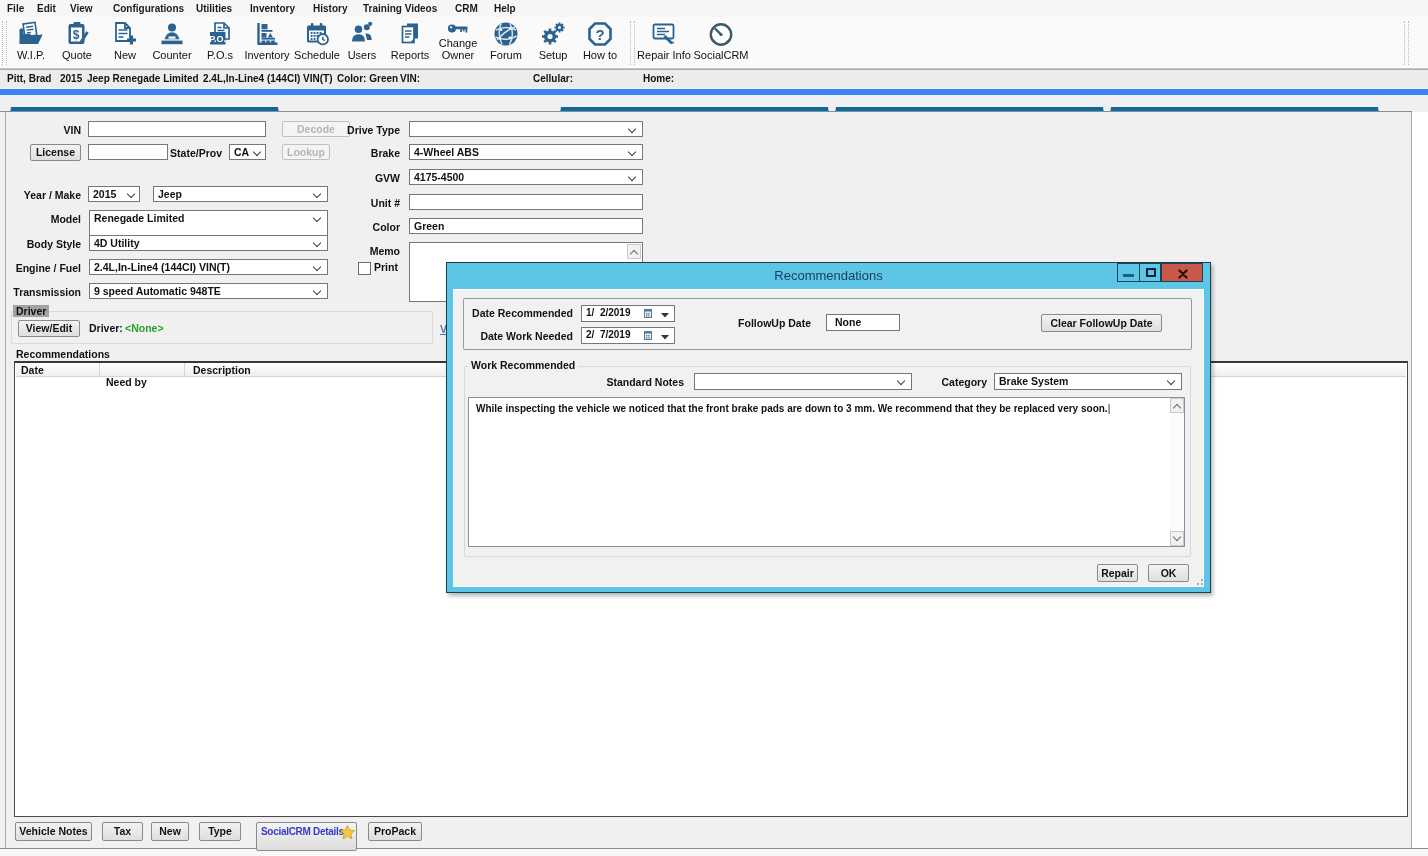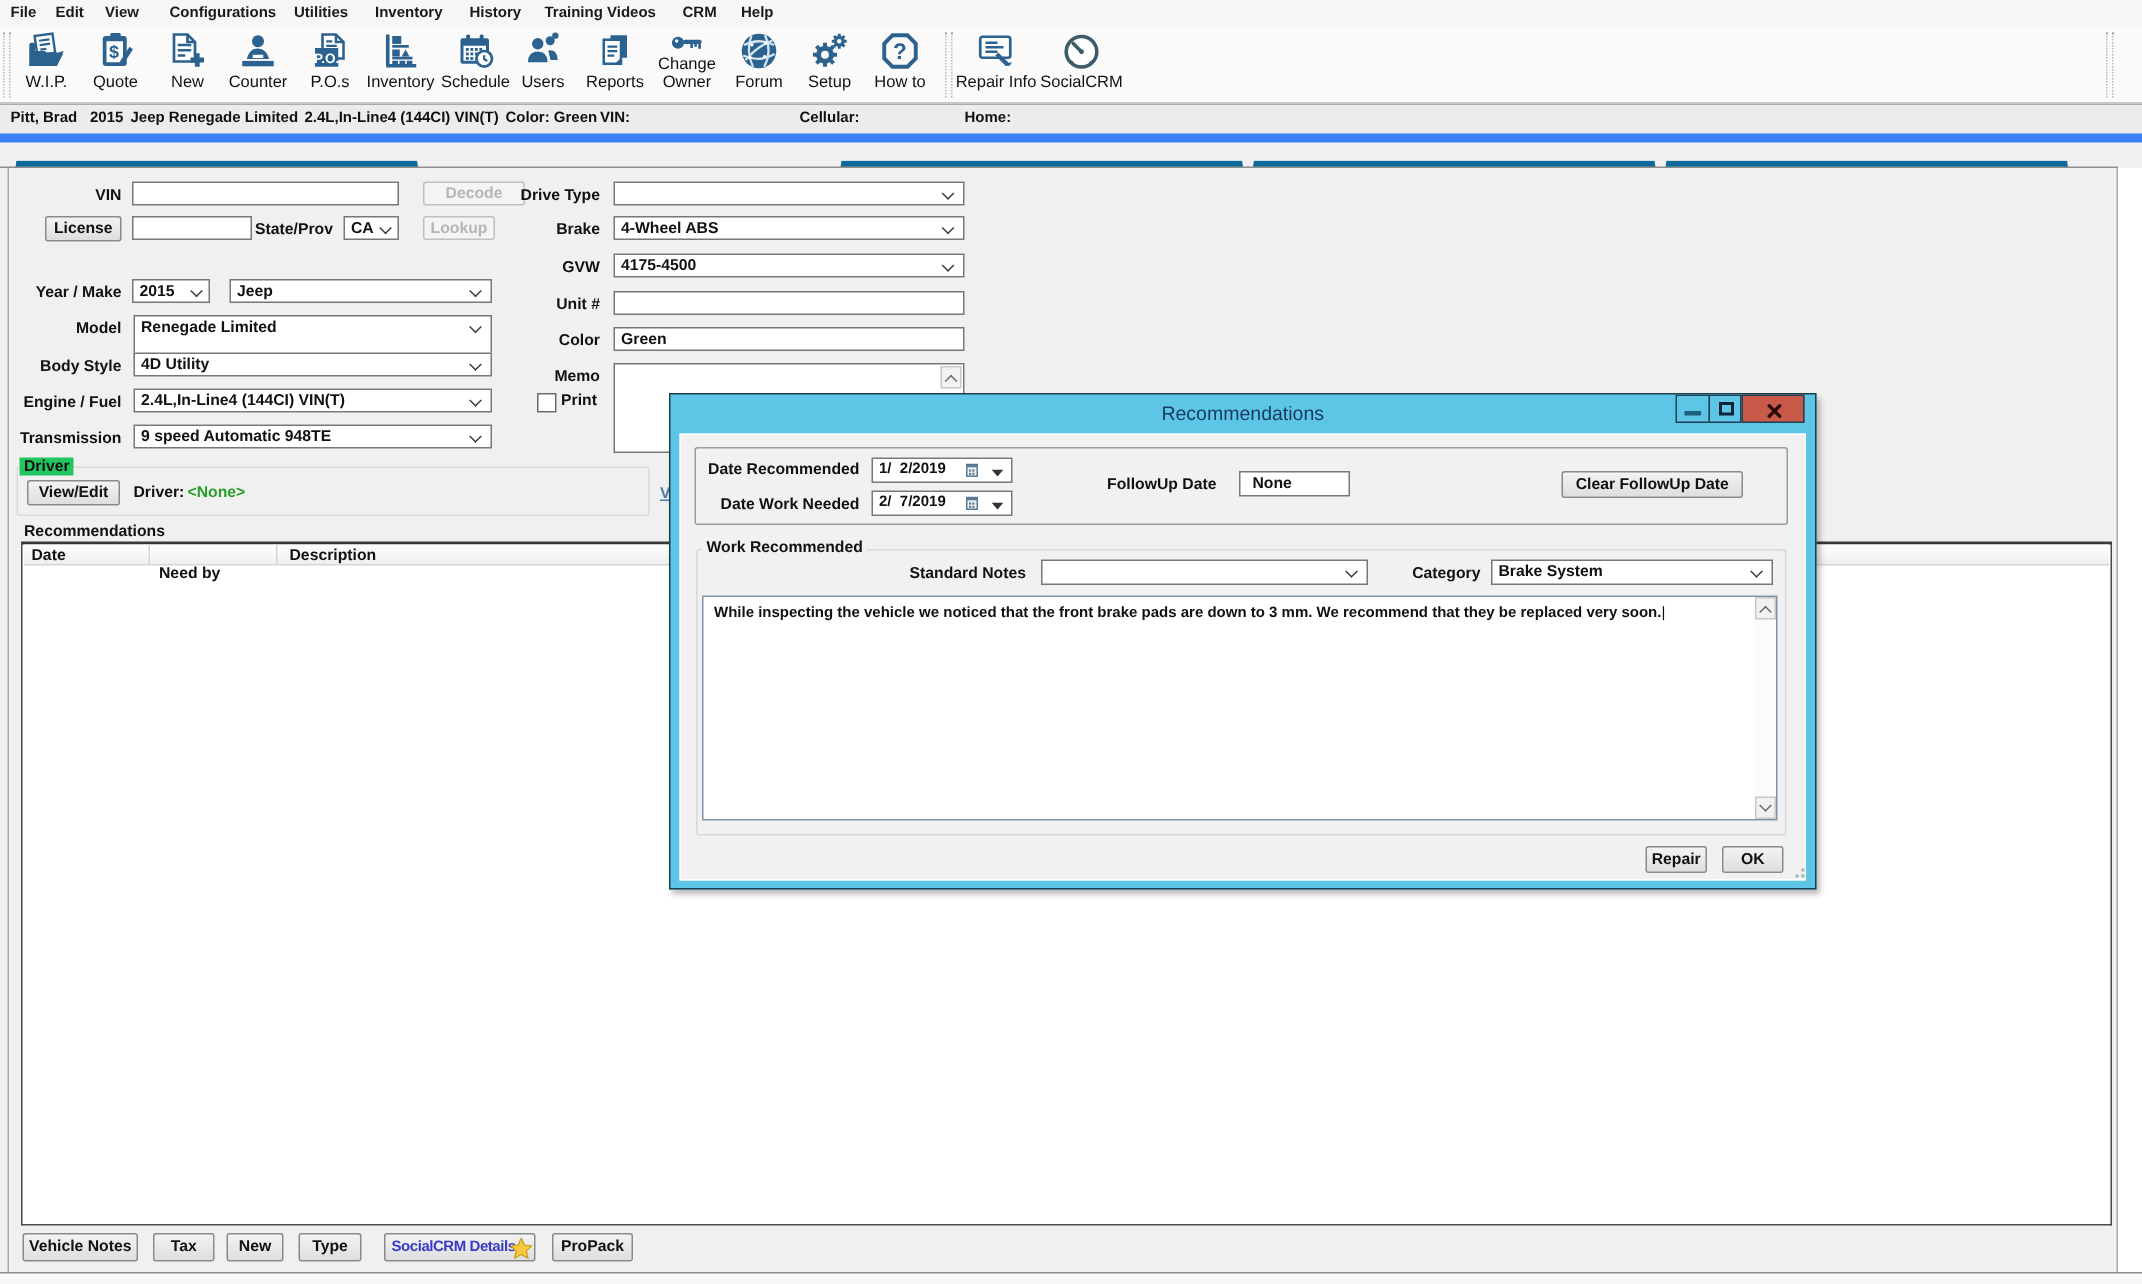--- a/index.html
+++ b/index.html
@@ -29,21 +29,21 @@
 #botstrip{position:absolute;left:0;top:848px;width:1428px;height:8px;background:#f8f8f8;border-top:1px solid #8d8d8d;box-sizing:border-box;}
 
 .lbl{position:absolute;font-size:10.5px;font-weight:bold;color:#111;text-align:right;white-space:nowrap;}
 .inp{position:absolute;background:#fff;border:1px solid #777;box-sizing:border-box;font-size:10.5px;font-weight:bold;color:#111;padding:1px 0 0 4px;white-space:nowrap;overflow:hidden;}
 .dd{position:absolute;background:#fff;border:1px solid #777;box-sizing:border-box;font-size:10.5px;font-weight:bold;color:#111;padding:1px 0 0 4px;white-space:nowrap;overflow:hidden;}
 .chev{position:absolute;right:7px;top:4px;width:5px;height:5px;border-right:1.5px solid #3c3c3c;border-bottom:1.5px solid #3c3c3c;transform:rotate(45deg);}
 .chevup{position:absolute;width:5px;height:5px;border-right:1.5px solid #6a6a6a;border-bottom:1.5px solid #6a6a6a;transform:rotate(-135deg);}
 .btn{position:absolute;background:linear-gradient(#f3f3f3,#dedede);border:1px solid #8a8a8a;border-radius:2px;box-sizing:border-box;font-size:10.5px;font-weight:bold;color:#111;text-align:center;}
 .btn.dis{background:#f4f4f4;border:1px solid #c0c0c0;color:#b5b5b5;}
 .gbox{position:absolute;border:1px solid #d9d9d9;border-radius:2px;}
-.gcap{position:absolute;font-size:10.5px;font-weight:bold;color:#111;background:#22c55e;padding:0 3px;white-space:nowrap;}
+.gcap{position:absolute;font-size:10.5px;font-weight:bold;color:#111;background:#a3a3a3;padding:0 3px;white-space:nowrap;}
 
 #dlg{position:absolute;left:446px;top:262px;width:765px;height:331px;background:#5dc6e7;border:1px solid #1c3f4e;box-sizing:border-box;box-shadow:2px 3px 4px rgba(0,0,0,0.28);}
 #dlgtitle{position:absolute;left:0;top:0;width:100%;height:26px;text-align:center;font-size:13px;color:#173a5e;line-height:26px;}
 #dlgbody{position:absolute;left:6px;top:26px;width:751px;height:298px;background:#f1f1f1;border:1px solid #fdfdfd;box-sizing:border-box;}
 .wbtn{position:absolute;top:0;height:19px;box-sizing:border-box;border:1px solid #1d4052;}
 </style>
 </head>
 <body>
 <div id="app">
   <div id="menubar">
@@ -321,21 +321,21 @@
   <div class="abs" style="left:99px;top:363px;width:1px;height:14px;background:#d5d5d5"></div>
   <div class="abs" style="left:184px;top:363px;width:1px;height:14px;background:#d5d5d5"></div>
   <div class="lbl" style="left:21px;top:364px;text-align:left">Date</div>
   <div class="lbl" style="left:106px;top:376px;text-align:center">Need by</div>
   <div class="lbl" style="left:193px;top:364px;text-align:left">Description</div>
 
   <div class="btn" style="left:15px;top:822px;width:77px;height:19px;line-height:17px">Vehicle Notes</div>
   <div class="btn" style="left:102px;top:822px;width:41px;height:19px;line-height:17px">Tax</div>
   <div class="btn" style="left:151px;top:822px;width:38px;height:19px;line-height:17px">New</div>
   <div class="btn" style="left:199px;top:822px;width:42px;height:19px;line-height:17px">Type</div>
-  <div class="btn" style="left:256px;top:822px;width:101px;height:19px;line-height:17px;color:#3a3ac8;font-size:10px;letter-spacing:-0.3px;text-align:left;padding-left:4px">SocialCRM Details<svg style="position:absolute;right:1px;top:2px" width="15" height="15" viewBox="0 0 15 15">
+  <div class="btn" style="left:256px;top:822px;width:101px;height:29px;line-height:17px;color:#3a3ac8;font-size:10px;letter-spacing:-0.3px;text-align:left;padding-left:4px">SocialCRM Details<svg style="position:absolute;right:1px;top:2px" width="15" height="15" viewBox="0 0 15 15">
         <polygon points="7.5,0.5 9.6,5 14.5,5.6 10.9,8.9 11.9,13.8 7.5,11.3 3.1,13.8 4.1,8.9 0.5,5.6 5.4,5" fill="#f7c83d" stroke="#c9991c" stroke-width="0.8"></polygon>
       </svg></div>
   <div class="btn" style="left:368px;top:822px;width:54px;height:19px;line-height:17px">ProPack</div>
 
   <div id="dlg">
     <div id="dlgtitle">Recommendations</div>
     <div class="wbtn" style="left:670px;width:23px;background:#5dc6e7">
         <div style="position:absolute;left:5px;top:10px;width:11px;height:3px;background:#1c607c"></div>
       </div>
     <div class="wbtn" style="left:692px;width:22px;background:#5dc6e7">

